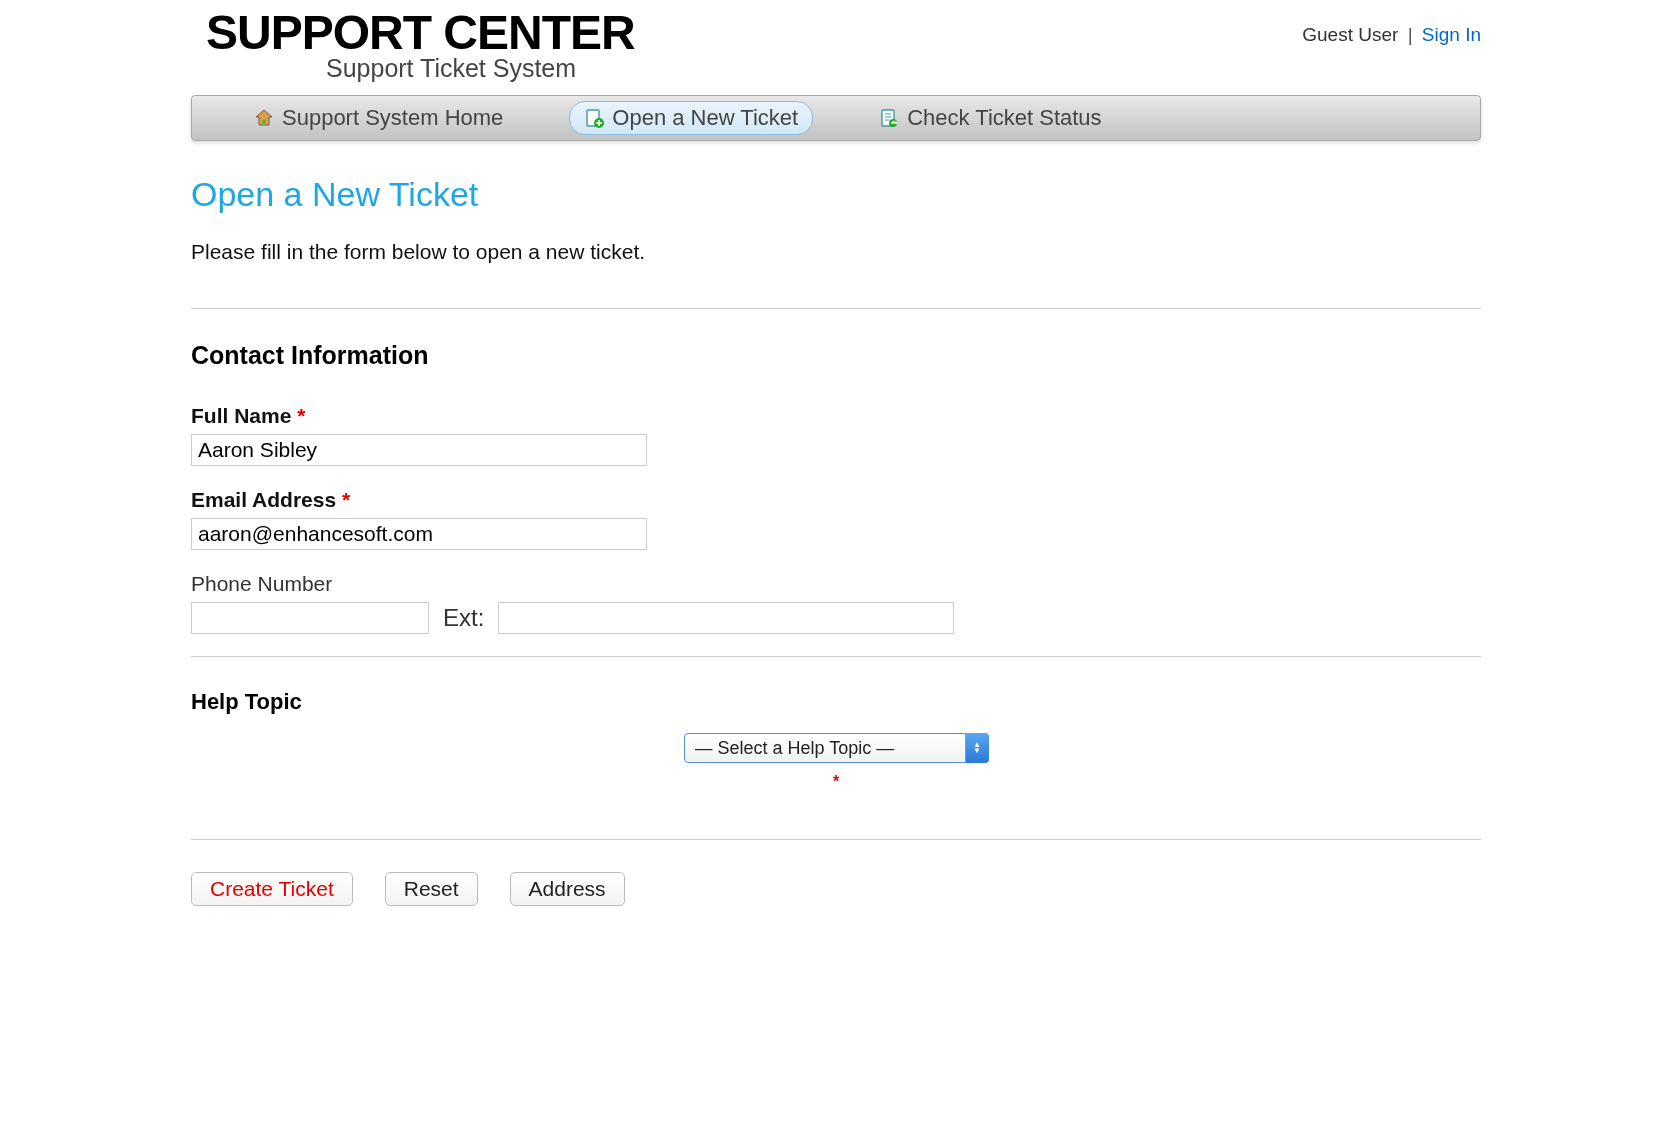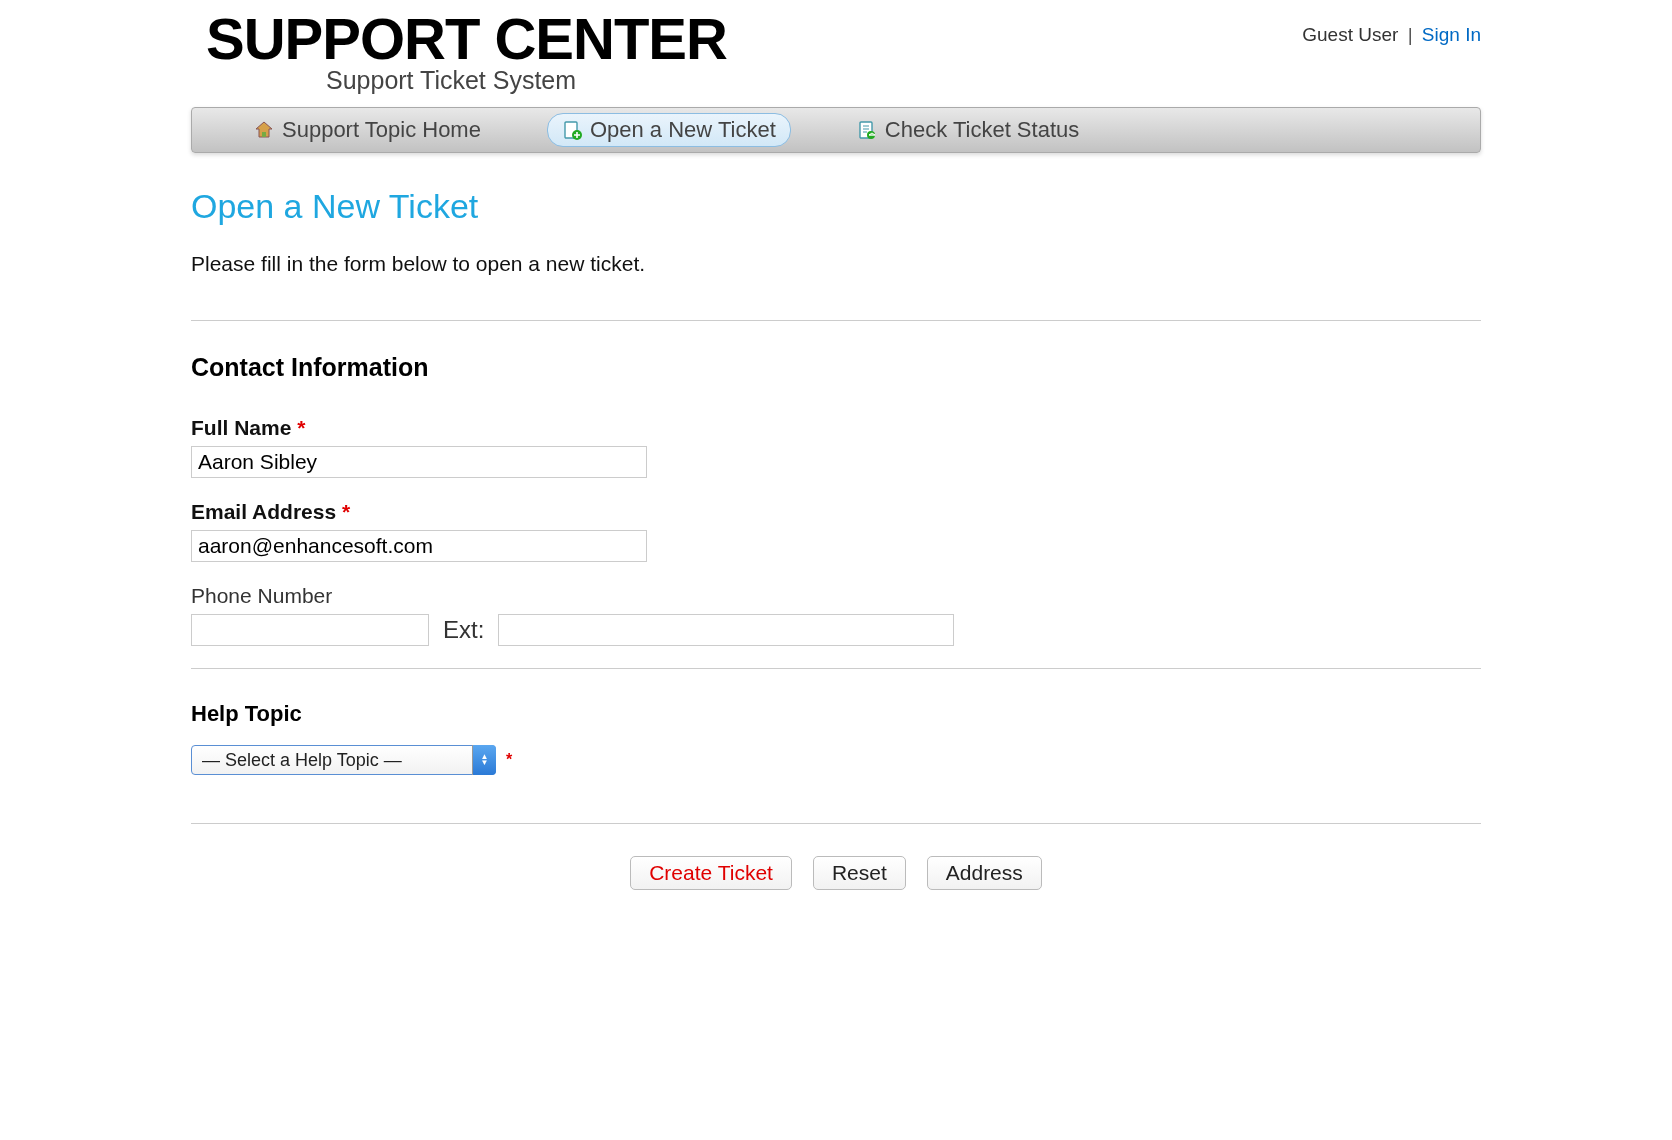--- a/index.html
+++ b/index.html
@@ -1,21 +1,21 @@
 <!DOCTYPE html>
 <html><head>
   <meta charset="utf-8">
   <style>
     * { margin:0; padding:0; box-sizing:border-box; }
     body { font-family: "Helvetica Neue", Helvetica, Arial, sans-serif; background:#fff; color:#000; }
     .page { width:1290px; margin:0 auto; padding:0 0 60px 0; }
 
     
     .header { position:relative; padding:5px 0 12px 15px; }
-    .logo-main { font-size:58px; font-weight:800; letter-spacing:-1px; margin-top:0; }
+    .logo-main { font-size:48px; font-weight:800; letter-spacing:-1px; margin-top:0; }
     .logo-sub { font-size:25px; font-weight:400; color:#444; margin-left:120px; margin-top:-6px; }
     .user-box { position:absolute; top:24px; right:0; font-size:19px; color:#333; }
     .user-box .pipe { margin:0 4px; color:#555; }
     .user-box .signin { color:#0069c4; text-decoration:none; }
 
     
     .navbar {
       background:linear-gradient(#e8e8e8,#c2c2c2);
       border:1px solid #aaa;
       border-radius:4px;
@@ -51,21 +51,21 @@
     .field input[type="text"], .field input[type="email"] {
       font-size:21px; padding:3px 6px; border:1px solid #ccc; height:32px;
       width:456px;
     }
     .field .ext-input { width:68px; }
     .phone-row { display:flex; align-items:center; gap:14px; }
     .phone-row .ext-label { font-size:24px; color:#333; }
 
     .help-topic-head { font-size:22px; font-weight:700; margin:30px 0 18px 0; }
 
-    .sel-wrap { display:flex; align-items:center; gap:10px; margin-bottom:48px;}
+    .sel-wrap { display:flex; align-items:center; gap:10px; margin-bottom:48px;flex-direction:column;}
     .sel-field {
       position:relative; width:305px;
     }
     .sel-field select {
       -webkit-appearance:none; -moz-appearance:none; appearance:none;
       width:100%; height:30px;
       border:1px solid #5a8fd4;
       border-radius:4px;
       background:linear-gradient(#fff,#f2f2f2);
       font-size:18px; padding:2px 36px 2px 10px; color:#222;
@@ -73,21 +73,21 @@
     .sel-caret {
       position:absolute; right:0; top:0; width:24px; height:30px;
       border-left:1px solid #999;
       border-top-right-radius:4px; border-bottom-right-radius:4px;
       background:linear-gradient(#5aa7f0,#2b7ad6);
       display:flex; flex-direction:column; align-items:center; justify-content:center;
       pointer-events:none;
     }
     .sel-caret span { color:#fff; font-size:8px; line-height:6px; }
 
-    .btn-row { display:flex; justify-content:center; gap:21px; margin-top:22px; }
+    .btn-row { display:flex; gap:32px; margin-top:22px; }
     .btn {
       font-size:21px;
       border:1px solid #bbb;
       border-radius:5px;
       background:linear-gradient(#fff,#f2f2f2);
       padding:4px 18px;
       cursor:pointer;
       color:#222;
     }
     .btn.primary { color:#e00000; }
@@ -108,21 +108,21 @@
   </div>
 
   <nav class="navbar">
     <a href="#" class="nav-item">
       <span class="nav-icon">
         <svg viewBox="0 0 20 20">
             <path d="M10 2 L18 9 L15 9 L15 17 L5 17 L5 9 L2 9 Z" fill="#d6a14a" stroke="#855" stroke-width="1"></path>
             <rect x="8" y="12" width="4" height="5" fill="#7a4"></rect>
           </svg>
       </span>
-      <span>Support Topic Home</span>
+      <span>Support System Home</span>
     </a>
     <a href="#" class="nav-item active">
       <span class="nav-icon">
         <svg viewBox="0 0 20 20">
             <rect x="3" y="2" width="12" height="16" rx="1" fill="#fff" stroke="#49a" stroke-width="1.4"></rect>
             <circle cx="15" cy="15" r="5" fill="#2a2"></circle>
             <path d="M15 12v6M12 15h6" stroke="#fff" stroke-width="1.6"></path>
           </svg>
       </span>
       <span>Open a New Ticket</span>

